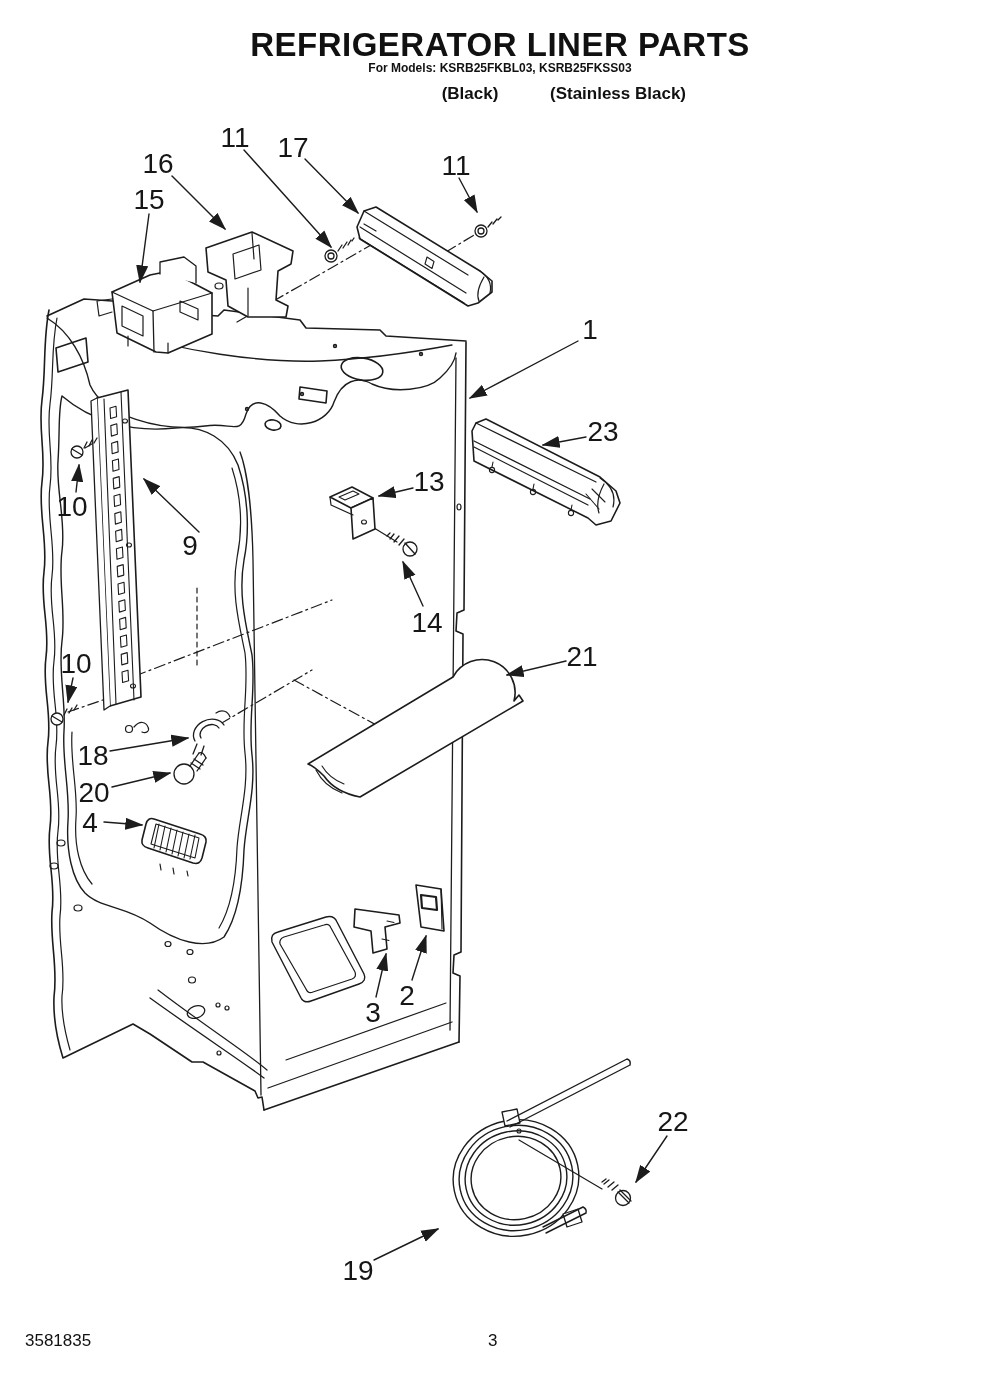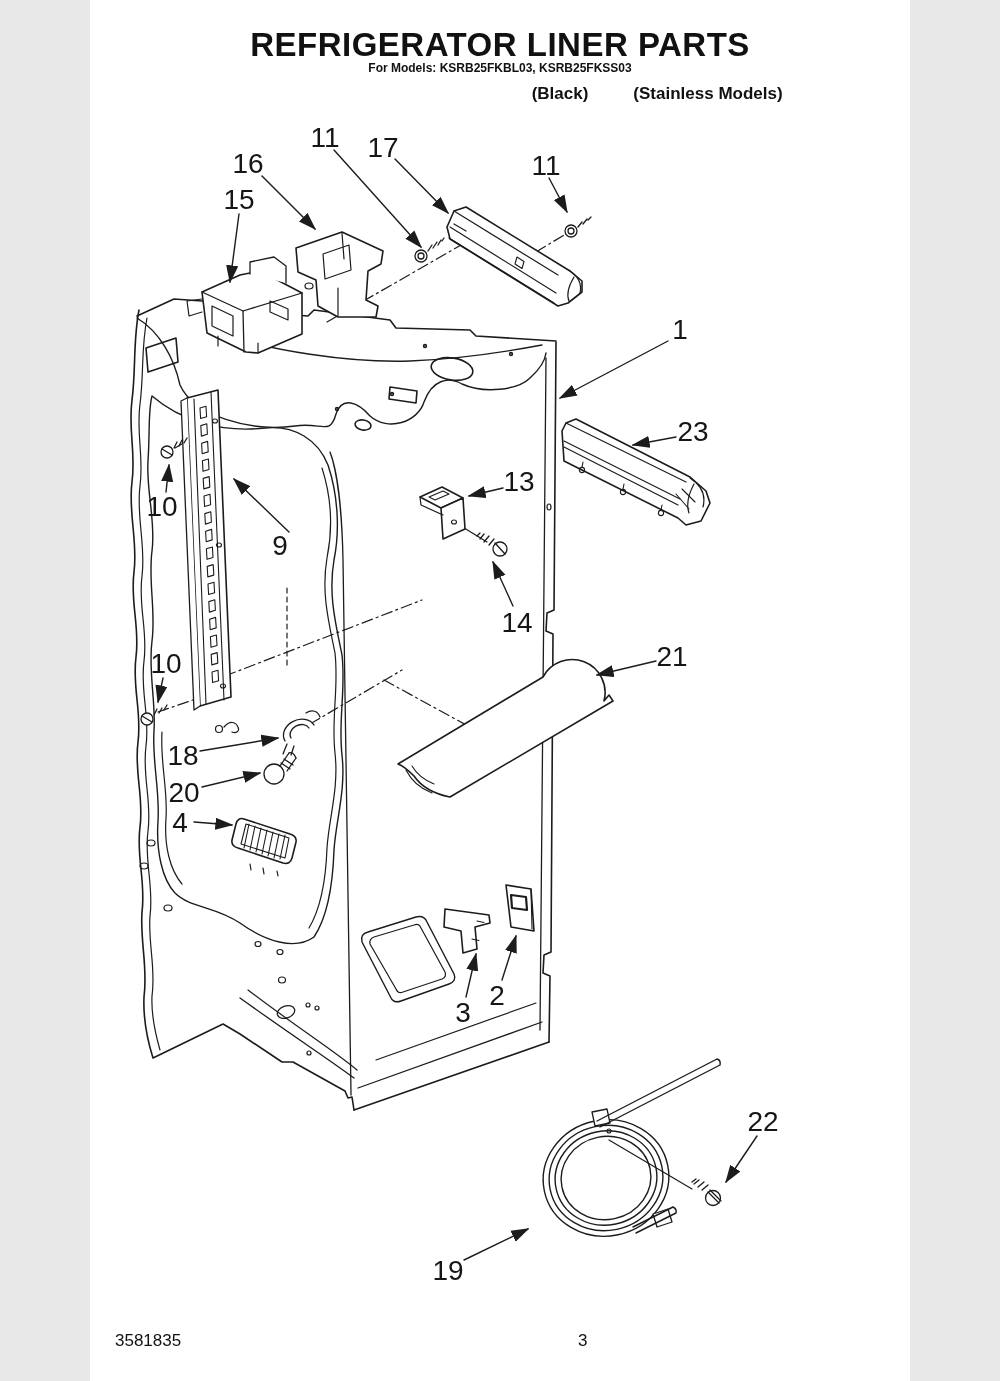--- a/index.html
+++ b/index.html
@@ -1,17 +1,17 @@
 <!DOCTYPE html>
 <html><head>
 <meta charset="utf-8">
 <style>
   html,body{margin:0;padding:0;background:#e8e8e8;}
   .page{
-    position:relative;width:820px;height:1381px;margin:0 auto;
+    position:relative;width:1000px;height:1381px;margin:0 auto;
     background:#ffffff;overflow:hidden;
     font-family:"Liberation Sans", sans-serif;color:#111;
   }
   .hdr-title{
     position:absolute;top:26px;left:0;width:100%;text-align:center;
     font-size:33px;font-weight:bold;letter-spacing:.5px;white-space:nowrap;
   }
   .hdr-models{
     position:absolute;top:61px;left:0;width:100%;text-align:center;
     font-size:12px;font-weight:bold;white-space:nowrap;
@@ -31,21 +31,21 @@
   .callout-text{font-family:"Liberation Sans",sans-serif;font-size:28px;fill:#161616;}
 </style>
 </head>
 <body>
 
 <div class="page">
 
   <div class="hdr-title">REFRIGERATOR LINER PARTS</div>
   <div class="hdr-models">For Models: KSRB25FKBL03, KSRB25FKSS03</div>
   <div class="hdr-finish fin-black">(Black)</div>
-  <div class="hdr-finish fin-ss">(Stainless Models)</div>
+  <div class="hdr-finish fin-ss">(Stainless Black)</div>
 
   <svg class="diagram" width="1000" height="1381" viewBox="0 0 1000 1381" fill="none" stroke="#1c1c1c" stroke-width="1.6" stroke-linecap="round" stroke-linejoin="round">
     <defs>
       <marker id="arrow" viewBox="0 0 12 8" refX="11" refY="4" markerWidth="13" markerHeight="9" orient="auto">
         <path d="M0,0 L12,4 L0,8 Z" fill="#1c1c1c" stroke="none"></path>
       </marker>
     </defs>
 
     <g>
 

